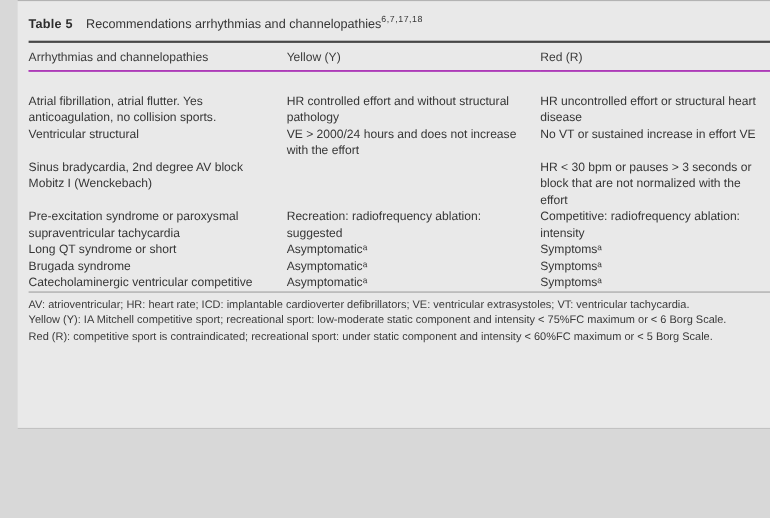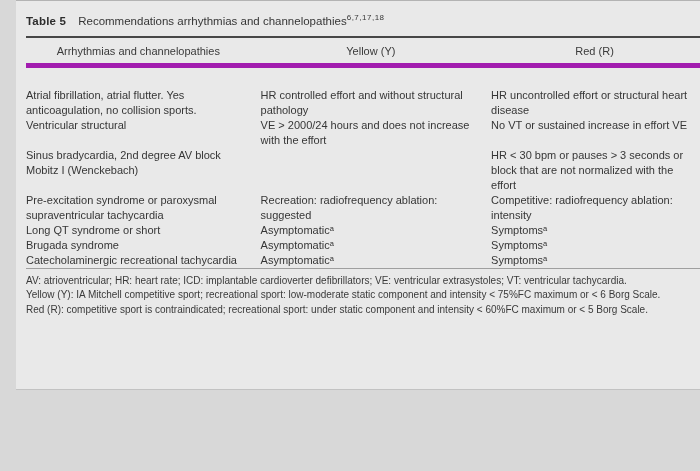--- a/index.html
+++ b/index.html
@@ -32,24 +32,24 @@
     width: 100%;
     border-collapse: collapse;
     table-layout: fixed;
     font-size: 11px;
   }
   col.c1 { width: 34.4%; }
   col.c2 { width: 33.8%; }
   col.c3 { width: 31.8%; }
   .rec-table thead th {
     font-weight: normal;
-    text-align: center;
+    text-align: left;
     font-size: 11px;
     padding: 7px 10px 6px 0;
-    border-bottom: 5px solid #a21caf;
+    border-bottom: 1px solid #a21caf;
     color: #3a3a3a;
   }
   .rec-table tbody td {
     vertical-align: top;
     padding: 0 14px 0 0;
     line-height: 15px;
     white-space: pre-line;
   }
   .rec-table tbody tr:first-child td { padding-top: 20px; }
   .rec-table tbody tr.row-icd td.cell-yellow { padding-top: 14px; }
@@ -111,21 +111,21 @@
         <td class="cell-arrhythmia">Long QT syndrome or short</td>
         <td class="cell-yellow">Asymptomaticᵃ</td>
         <td class="cell-red">Symptomsᵃ</td>
       </tr>
       <tr>
         <td class="cell-arrhythmia">Brugada syndrome</td>
         <td class="cell-yellow">Asymptomaticᵃ</td>
         <td class="cell-red">Symptomsᵃ</td>
       </tr>
       <tr>
-        <td class="cell-arrhythmia">Catecholaminergic recreational tachycardia</td>
+        <td class="cell-arrhythmia">Catecholaminergic ventricular competitive</td>
         <td class="cell-yellow">Asymptomaticᵃ</td>
         <td class="cell-red">Symptomsᵃ</td>
       </tr>
     </tbody>
   </table>
 
   <hr class="rule light">
 
   <div class="footnotes">
     <p>AV: atrioventricular; HR: heart rate; ICD: implantable cardioverter defibrillators; VE: ventricular extrasystoles; VT: ventricular tachycardia.</p>

